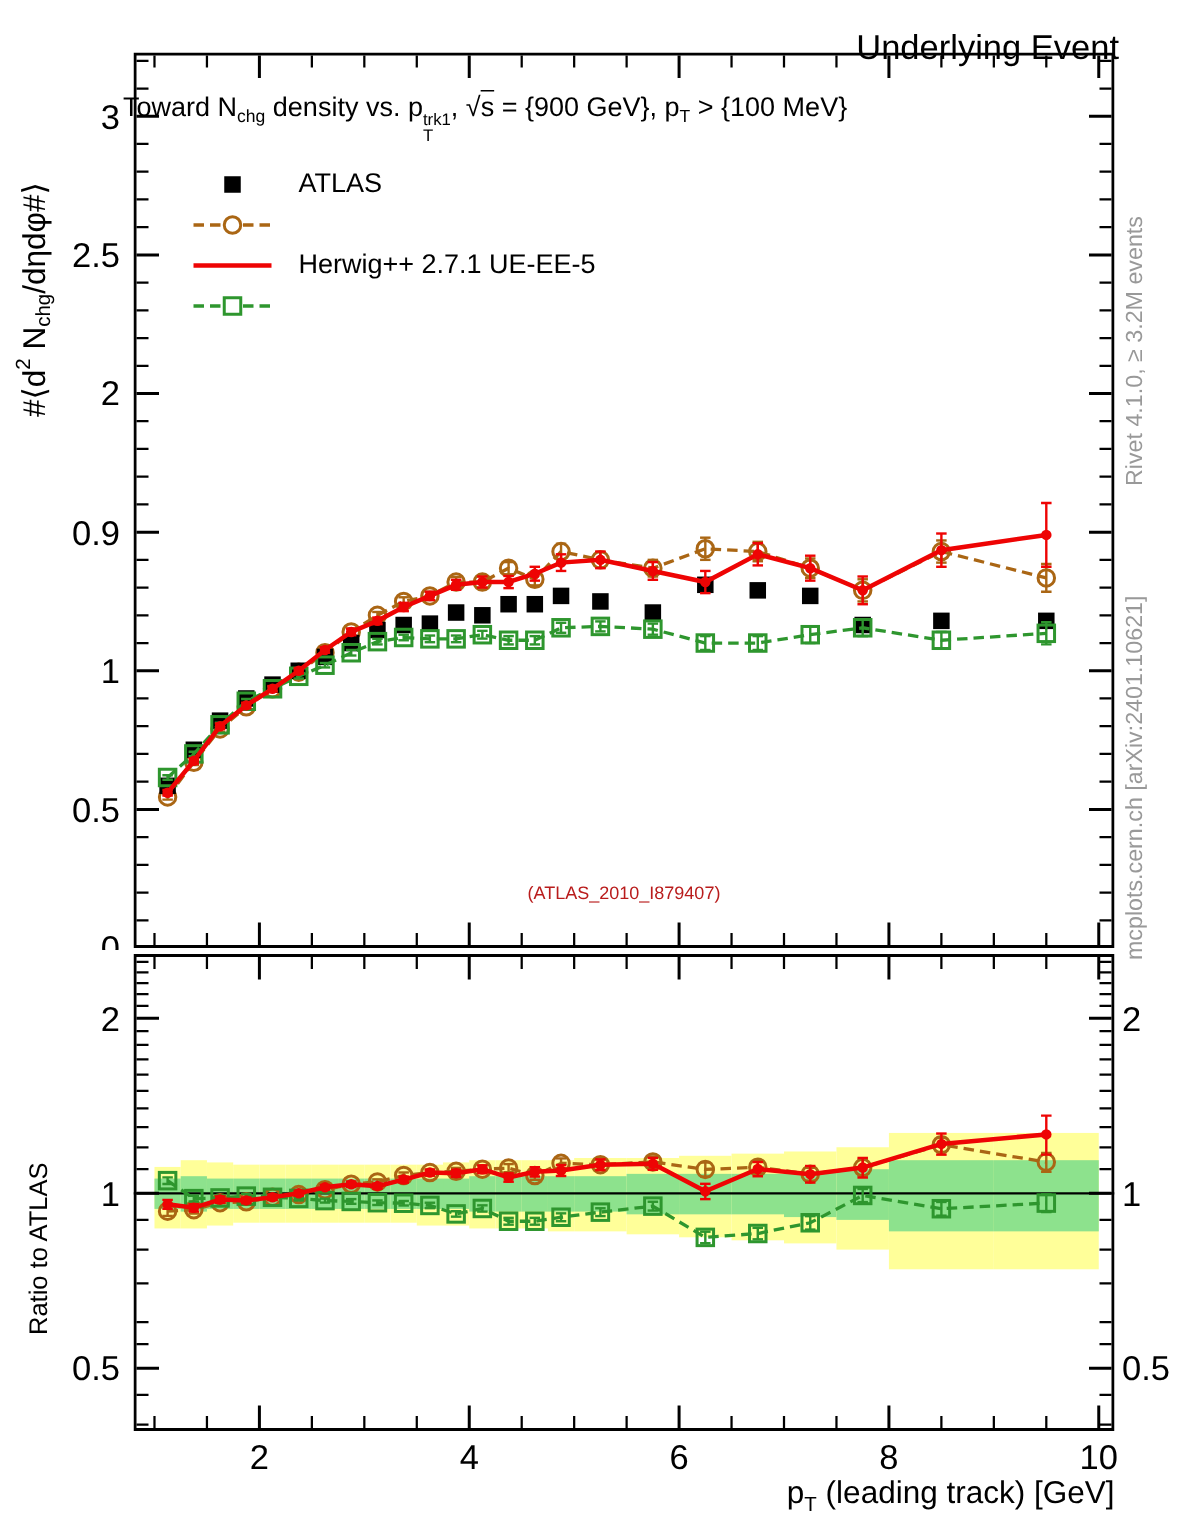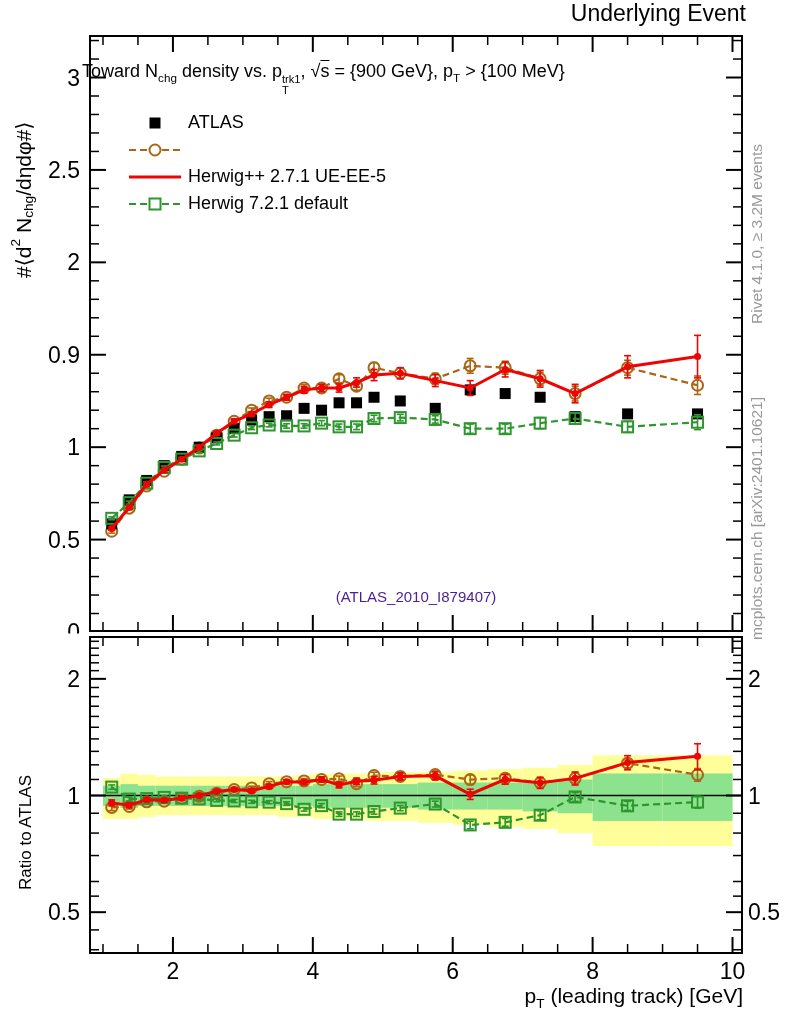--- a/index.html
+++ b/index.html
@@ -2,47 +2,47 @@
 <html><head>
 <meta charset="utf-8">
 <style>
   html,body{margin:0;padding:0;background:#fff;}
   .page{position:relative;width:786px;height:1024px;background:#fff;overflow:hidden;
         font-family:"Liberation Sans", sans-serif;color:#000;}
   .abs{position:absolute;}
   .hdr{font-size:23px;white-space:nowrap;}
   .panel-svg{position:absolute;left:89px;}
   .plot-title{font-size:18px;white-space:nowrap;}
-  .watermark{font-size:15px;color:#4c1d95;white-space:nowrap;}
+  .watermark{font-size:12px;color:#b91c1c;white-space:nowrap;}
   .vtext{writing-mode:vertical-rl;transform:rotate(180deg);white-space:nowrap;}
   .side-note{font-size:15.5px;color:#999;}
   .axis-title-y{font-size:21px;}
   .axis-title-ratio{font-size:17px;}
   .axis-title-x{font-size:21px;white-space:nowrap;}
   .tick-label{position:absolute;font-size:23px;line-height:28px;height:28px;}
   .tick-x{text-align:center;width:44px;}
   .tick-y-left{text-align:right;width:52px;}
   .tick-y-right{text-align:left;width:40px;}
   .legend{position:absolute;left:127px;top:109px;}
   .legend-row{display:flex;align-items:center;height:27px;}
   .legend-swatch{width:56px;height:20px;flex:0 0 56px;}
-  .legend-label{font-size:18px;margin-left:5px;white-space:nowrap;}
+  .legend-label{font-size:18px;margin-left:16px;white-space:nowrap;}
   sub{font-size:0.65em;}
   sup{font-size:0.65em;}
   .stack{display:inline-flex;flex-direction:column;font-size:0.62em;line-height:1.0;
          vertical-align:-0.5em;text-align:left;}
   .overline{text-decoration:overline;}
   .clip-half{clip-path:inset(0 0 45% 0);}
 </style>
 </head>
 <body>
 
 <div class="page">
 
-  <div class="abs hdr" style="right:40px;top:0;">Underlying Event</div>
+  <div class="abs hdr" style="right:40px;top:18px;">Underlying Event</div>
 
   <svg id="main-plot" class="panel-svg" style="top:35px;" width="654" height="597">
       <g stroke="#000">
         <line x1="13.989304812834222" y1="2" x2="13.989304812834222" y2="10" stroke-width="1.5"></line>
         <line x1="13.989304812834222" y1="595" x2="13.989304812834222" y2="587" stroke-width="1.5"></line>
         <line x1="48.962566844919785" y1="2" x2="48.962566844919785" y2="10" stroke-width="1.5"></line>
         <line x1="48.962566844919785" y1="595" x2="48.962566844919785" y2="587" stroke-width="1.5"></line>
         <line x1="83.93582887700536" y1="2" x2="83.93582887700536" y2="17" stroke-width="2"></line>
         <line x1="83.93582887700536" y1="595" x2="83.93582887700536" y2="580" stroke-width="2"></line>
         <line x1="118.9090909090909" y1="2" x2="118.9090909090909" y2="10" stroke-width="1.5"></line>
@@ -933,21 +933,20 @@
         <svg width="56" height="20" class="legend-swatch">
           <line x1="2" y1="10" x2="54" y2="10" stroke="#ee0404" stroke-width="3"></line>
         </svg>
         <span class="legend-label">Herwig++ 2.7.1 UE-EE-5</span>
       </div>
       <div class="legend-row">
         <svg width="56" height="20" class="legend-swatch">
           <line x1="2" y1="10" x2="54" y2="10" stroke="#2e962e" stroke-width="2.2" stroke-dasharray="7,4"></line>
           <rect x="22.5" y="4.5" width="11" height="11" fill="#fff" stroke="#2e962e" stroke-width="2"></rect>
         </svg>
-        <span class="legend-label">Herwig 7.2.1 default</span>
       </div>
     </div>
 
   <div class="abs watermark" style="left:89px;top:588px;width:654px;text-align:center;">(ATLAS_2010_I879407)</div>
 
   <div class="abs vtext axis-title-y" style="left:8px;top:38px;height:240px;">#⟨d<sup>2</sup> N<sub>chg</sub>/dηdφ#⟩</div>
   <div class="abs vtext axis-title-ratio" style="left:16px;top:710px;height:180px;">Ratio to ATLAS</div>
 
   <div class="abs vtext side-note" style="left:748px;top:30px;height:294px;">Rivet 4.1.0, ≥ 3.2M events</div>
   <div class="abs vtext side-note" style="left:748px;top:328px;height:312px;">mcplots.cern.ch [arXiv:2401.10621]</div>

